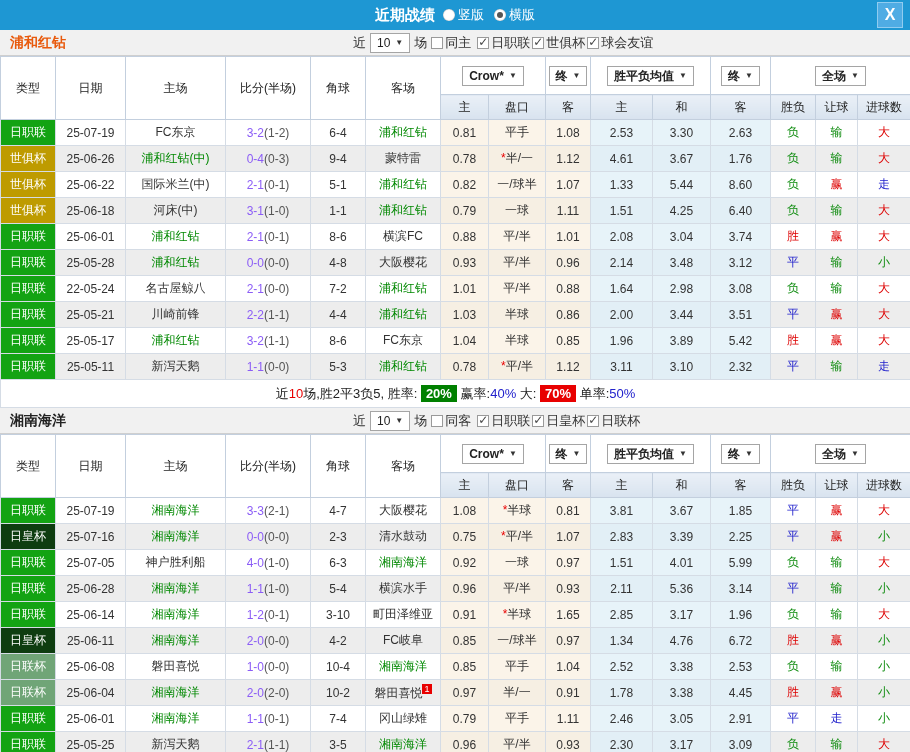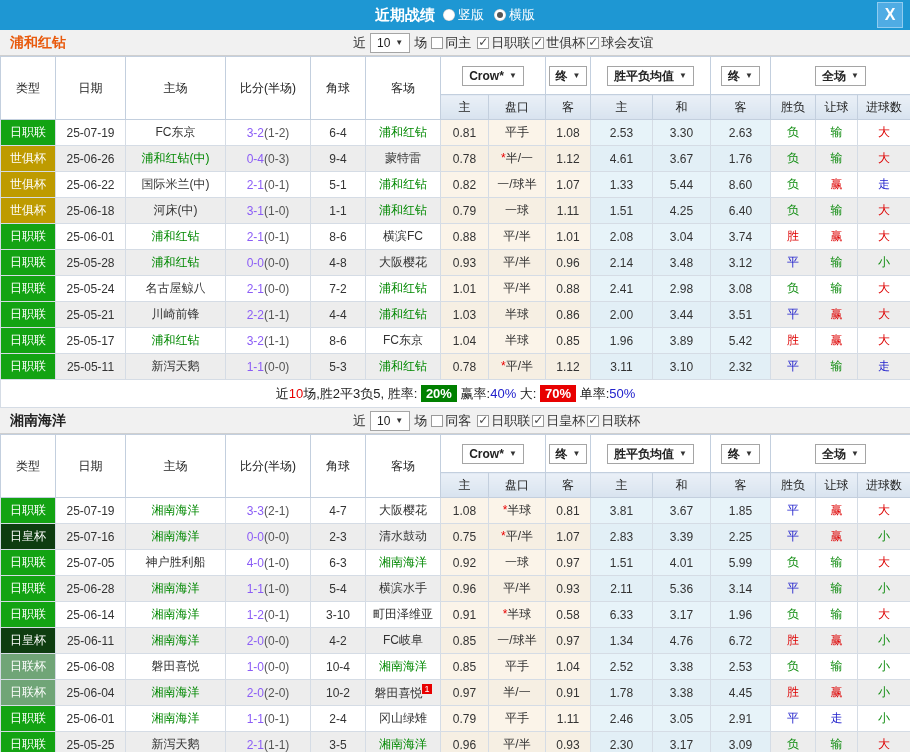--- a/index.html
+++ b/index.html
@@ -273,29 +273,29 @@
               <td class="cream">0.96</td>
               <td class="mean">2.14</td>
               <td class="mean">3.48</td>
               <td class="mean">3.12</td>
               <td class="plain res" style="color: rgb(34, 34, 204);">平</td>
               <td class="plain res" style="color: rgb(15, 140, 15);">输</td>
               <td class="plain res" style="color: rgb(15, 140, 15);">小</td>
             </tr>
             <tr>
               <td class="type" style="background: rgb(19, 163, 19);">日职联</td>
-              <td class="plain">25-05-24</td>
+              <td class="plain">22-05-24</td>
               <td class="plain team">名古屋鲸八</td>
               <td class="plain score"><span class="ft">2-1</span><span class="ht">(0-0)</span></td>
               <td class="plain">7-2</td>
               <td class="plain team focus">浦和红钻</td>
               <td class="cream">1.01</td>
               <td class="cream">平/半</td>
               <td class="cream">0.88</td>
-              <td class="mean">2.41</td>
+              <td class="mean">1.64</td>
               <td class="mean">2.98</td>
               <td class="mean">3.08</td>
               <td class="plain res" style="color: rgb(15, 140, 15);">负</td>
               <td class="plain res" style="color: rgb(15, 140, 15);">输</td>
               <td class="plain res" style="color: rgb(221, 0, 0);">大</td>
             </tr>
             <tr>
               <td class="type" style="background: rgb(19, 163, 19);">日职联</td>
               <td class="plain">25-05-21</td>
               <td class="plain team">川崎前锋</td>
@@ -533,22 +533,22 @@
             </tr>
             <tr>
               <td class="type" style="background: rgb(19, 163, 19);">日职联</td>
               <td class="plain">25-06-14</td>
               <td class="plain team focus">湘南海洋</td>
               <td class="plain score"><span class="ft">1-2</span><span class="ht">(0-1)</span></td>
               <td class="plain">3-10</td>
               <td class="plain team">町田泽维亚</td>
               <td class="cream">0.91</td>
               <td class="cream"><span class="star">*</span>半球</td>
-              <td class="cream">0.58</td>
-              <td class="mean">6.33</td>
+              <td class="cream">1.65</td>
+              <td class="mean">2.85</td>
               <td class="mean">3.17</td>
               <td class="mean">1.96</td>
               <td class="plain res" style="color: rgb(15, 140, 15);">负</td>
               <td class="plain res" style="color: rgb(15, 140, 15);">输</td>
               <td class="plain res" style="color: rgb(221, 0, 0);">大</td>
             </tr>
             <tr>
               <td class="type" style="background: rgb(14, 61, 16);">日皇杯</td>
               <td class="plain">25-06-11</td>
               <td class="plain team focus">湘南海洋</td>
@@ -597,21 +597,21 @@
               <td class="mean">4.45</td>
               <td class="plain res" style="color: rgb(221, 0, 0);">胜</td>
               <td class="plain res" style="color: rgb(221, 0, 0);">赢</td>
               <td class="plain res" style="color: rgb(15, 140, 15);">小</td>
             </tr>
             <tr>
               <td class="type" style="background: rgb(19, 163, 19);">日职联</td>
               <td class="plain">25-06-01</td>
               <td class="plain team focus">湘南海洋</td>
               <td class="plain score"><span class="ft">1-1</span><span class="ht">(0-1)</span></td>
-              <td class="plain">2-4</td>
+              <td class="plain">7-4</td>
               <td class="plain team">冈山绿雉</td>
               <td class="cream">0.79</td>
               <td class="cream">平手</td>
               <td class="cream">1.11</td>
               <td class="mean">2.46</td>
               <td class="mean">3.05</td>
               <td class="mean">2.91</td>
               <td class="plain res" style="color: rgb(34, 34, 204);">平</td>
               <td class="plain res" style="color: rgb(34, 34, 204);">走</td>
               <td class="plain res" style="color: rgb(15, 140, 15);">小</td>

